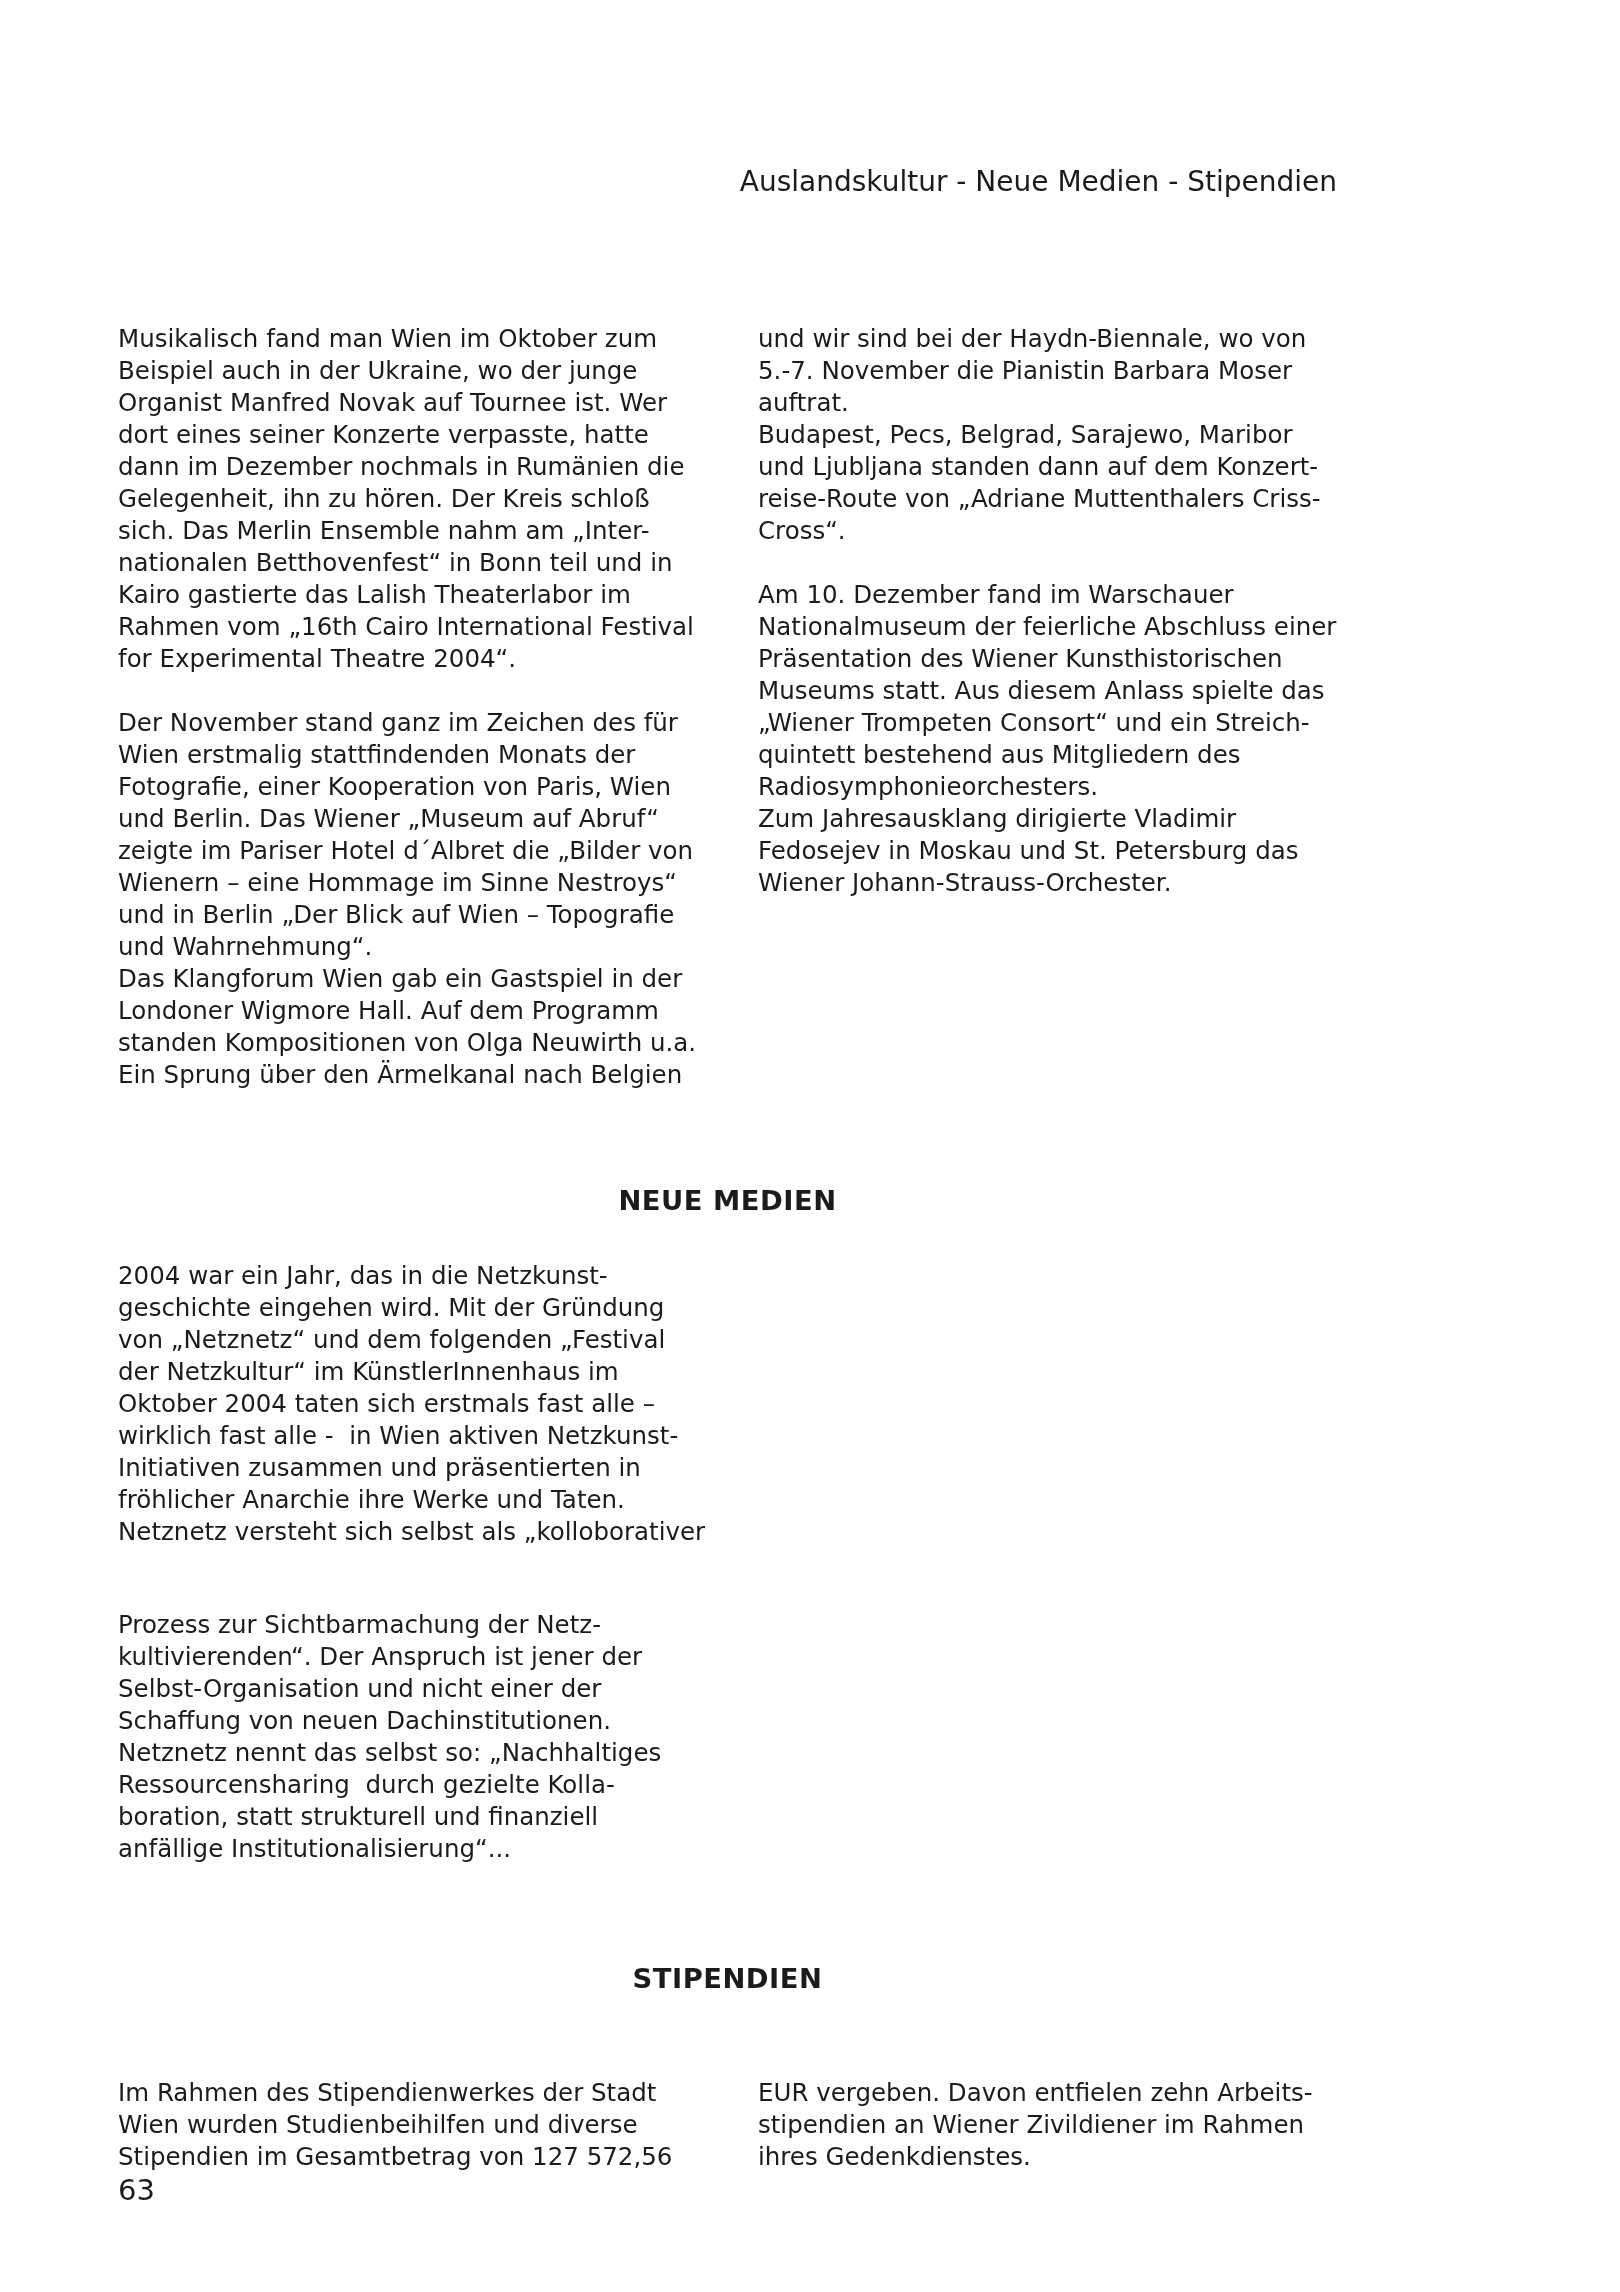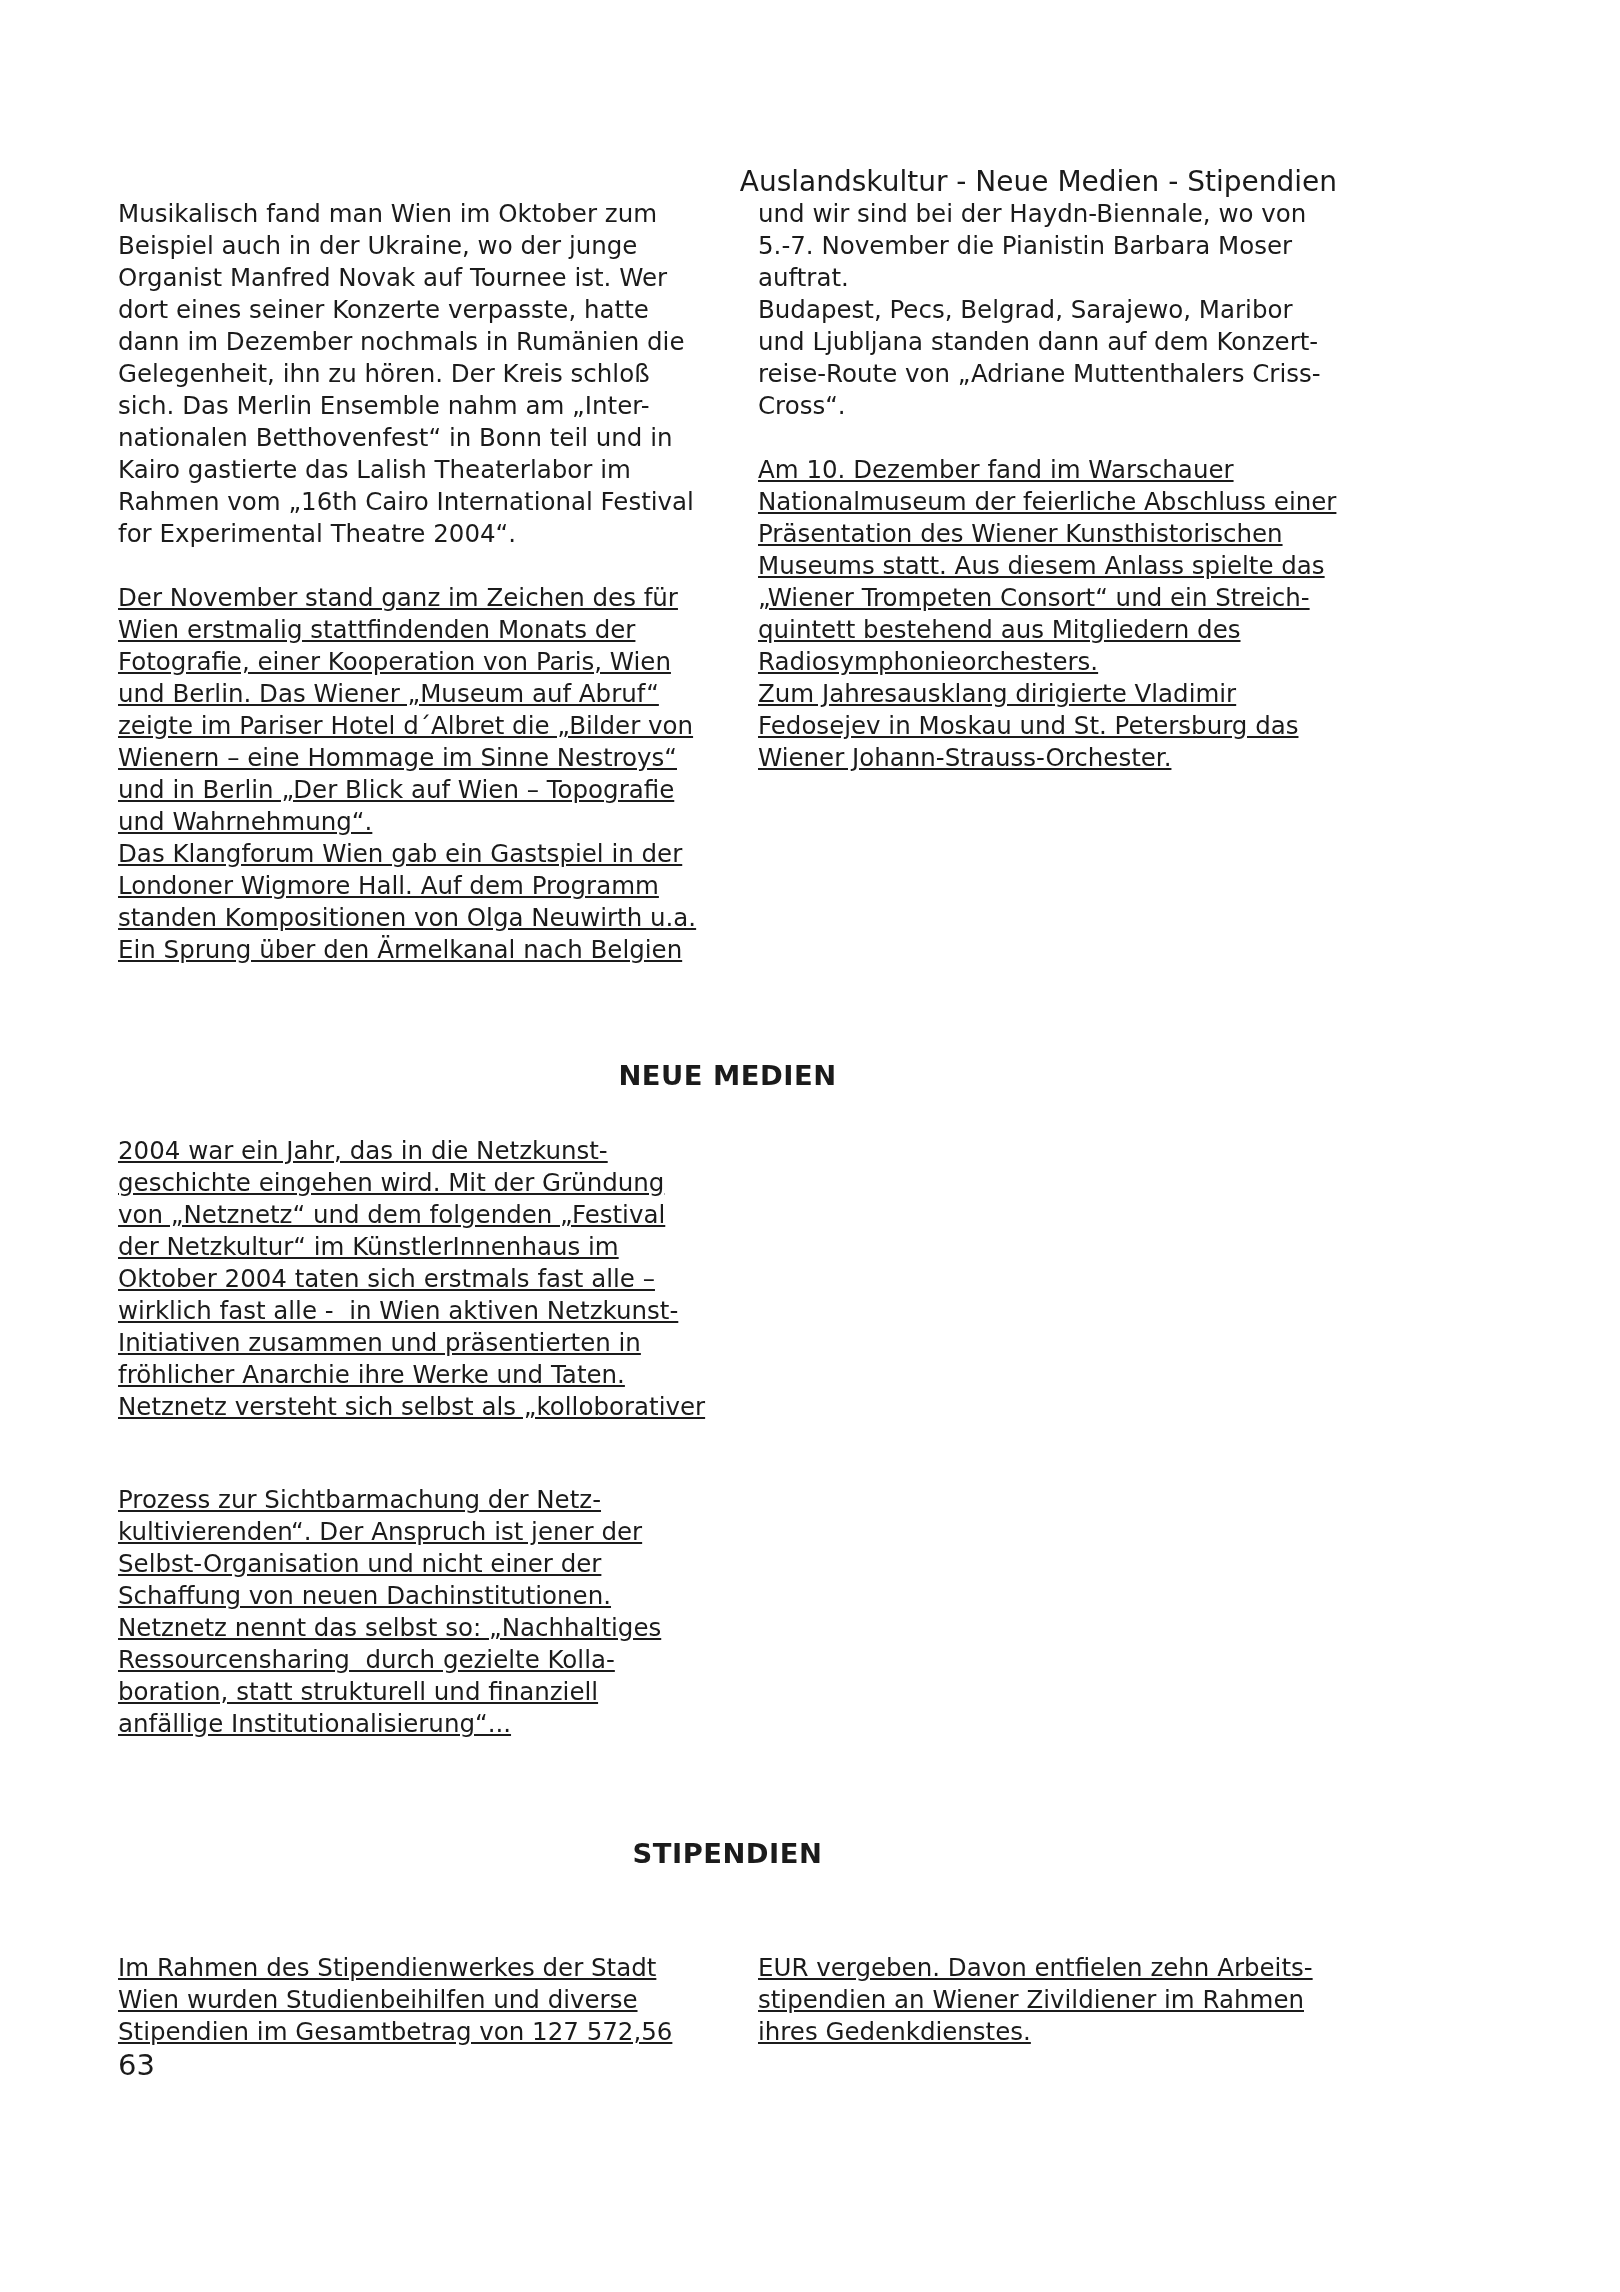--- a/index.html
+++ b/index.html
@@ -32,31 +32,30 @@
     min-width: 0;
   }
   .para {
     margin: 0 0 32px 0;
     font-size: 24.5px;
     line-height: 32px;
     white-space: pre;
   }
   .col .para:last-child {
     margin-bottom: 0;
-    text-decoration: underline;
   }
   .section-heading {
     margin: 0;
     text-align: center;
     font-size: 27.4px;
     line-height: 32px;
     font-weight: bold;
     letter-spacing: 0.5px;
   }
-  .section-1 { }
+  .section-1 { margin-top: 125px; }
   .heading-nm { margin-top: 94px; }
   .section-2 { margin-top: 43px; flex-direction: column; }
   .heading-st { margin-top: 98px; }
   .section-3 { margin-top: 82px; }
   .page-number {
     text-align: left;
     font-size: 29px;
     line-height: 34px;
   }
 </style>

